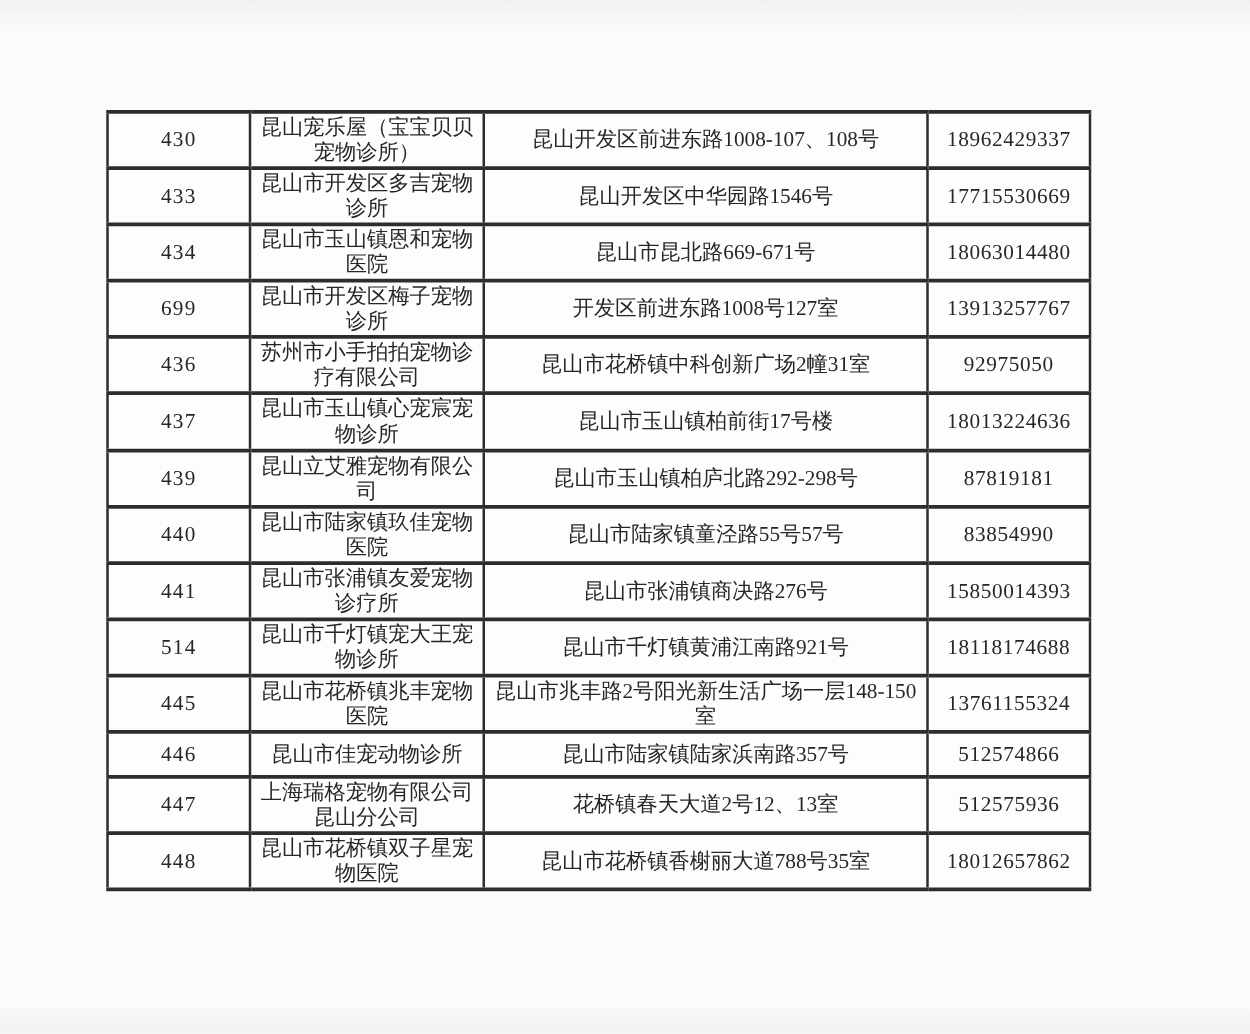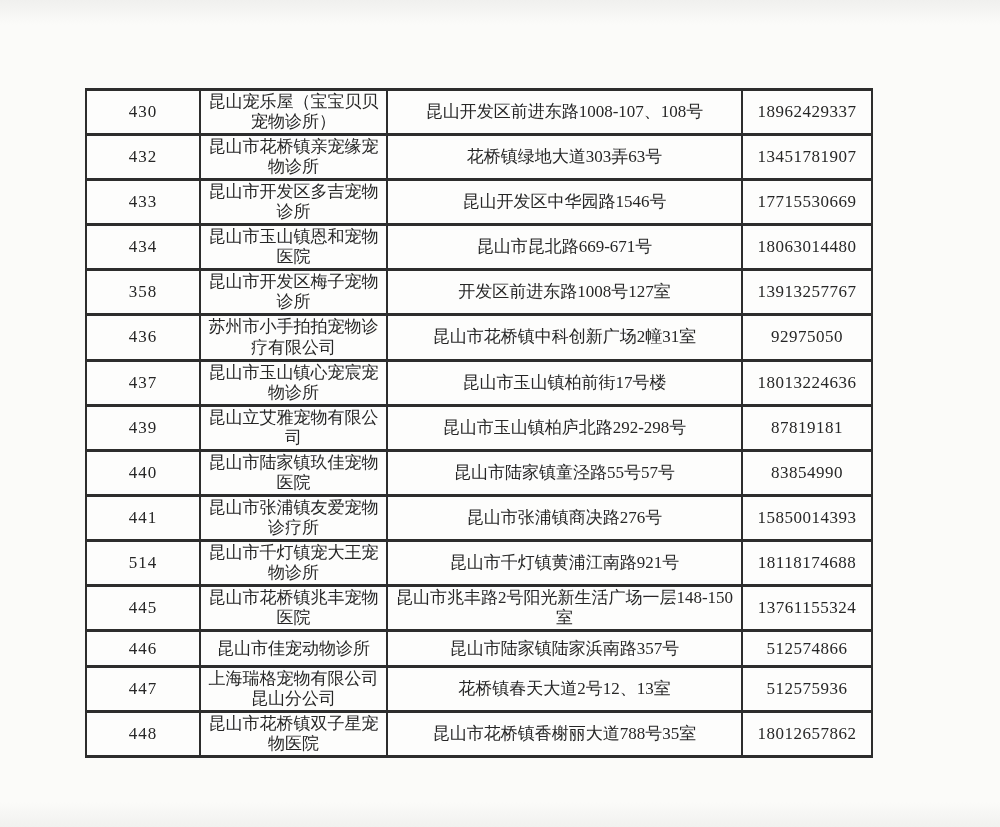--- a/index.html
+++ b/index.html
@@ -58,39 +58,33 @@
   <div class="table-wrap">
     <table class="clinic-table">
       <tbody>
           <tr>
             <td class="col-number">430</td>
             <td class="col-name">昆山宠乐屋（宝宝贝贝宠物诊所）</td>
             <td class="col-address">昆山开发区前进东路1008-107、108号</td>
             <td class="col-phone">18962429337</td>
           </tr>
           <tr>
-            <td class="col-number">432</td>
-            <td class="col-name">昆山市花桥镇亲宠缘宠物诊所</td>
-            <td class="col-address">花桥镇绿地大道303弄63号</td>
-            <td class="col-phone">13451781907</td>
-          </tr>
-          <tr>
             <td class="col-number">433</td>
             <td class="col-name">昆山市开发区多吉宠物诊所</td>
             <td class="col-address">昆山开发区中华园路1546号</td>
             <td class="col-phone">17715530669</td>
           </tr>
           <tr>
             <td class="col-number">434</td>
             <td class="col-name">昆山市玉山镇恩和宠物医院</td>
             <td class="col-address">昆山市昆北路669-671号</td>
             <td class="col-phone">18063014480</td>
           </tr>
           <tr>
-            <td class="col-number">358</td>
+            <td class="col-number">699</td>
             <td class="col-name">昆山市开发区梅子宠物诊所</td>
             <td class="col-address">开发区前进东路1008号127室</td>
             <td class="col-phone">13913257767</td>
           </tr>
           <tr>
             <td class="col-number">436</td>
             <td class="col-name">苏州市小手拍拍宠物诊疗有限公司</td>
             <td class="col-address">昆山市花桥镇中科创新广场2幢31室</td>
             <td class="col-phone">92975050</td>
           </tr>

